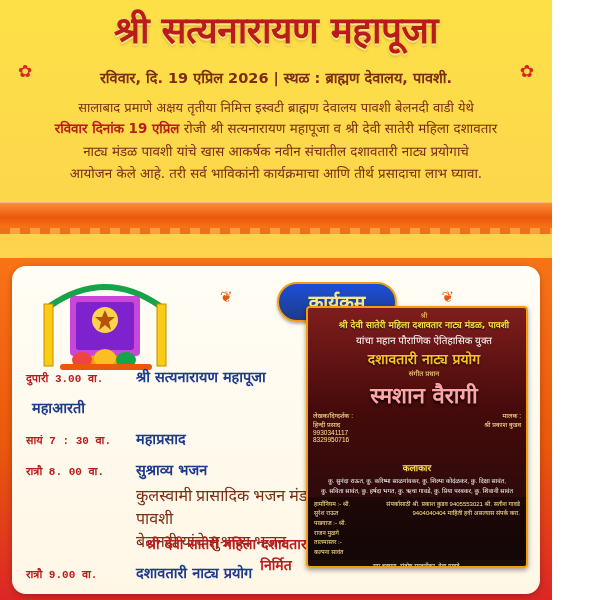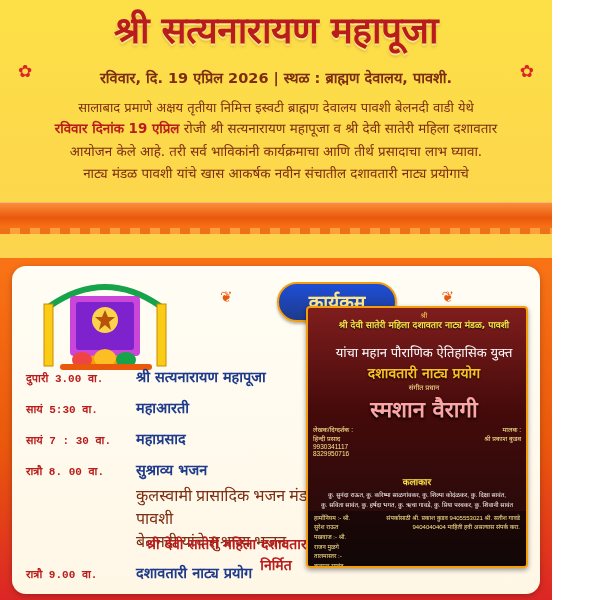--- a/index.html
+++ b/index.html
@@ -147,21 +147,21 @@
   .pp-top{
     text-align:center;color:#fde68a;padding:3px 4px 0 18px;
   }
   .pp-shri{font-size:7px;color:#fcd34d;}
   .pp-org{
     font-family:"DejaVu Sans", sans-serif;
     font-weight:bold;font-size:9px;color:#fde047;line-height:1.25;
     text-shadow:0 1px 1px #000;
   }
   .pp-line{
-    font-size:13px;color:#fff;margin-top:12px;
+    font-size:10px;color:#fff;margin-top:2px;
   }
   .pp-type{
     font-family:"DejaVu Sans", sans-serif;
     font-weight:bold;font-size:14px;color:#fbbf24;margin-top:2px;
     text-shadow:0 1px 2px #000;
   }
   .pp-name{
     font-family:"DejaVu Sans", sans-serif;
     font-weight:bold;font-size:22px;color:#fca5a5;margin-top:1px;
     text-shadow:0 2px 3px #000;
@@ -199,22 +199,22 @@
     <span class="floral left">✿</span>
     <span class="subline">रविवार, दि. 19 एप्रिल 2026 | स्थळ : ब्राह्मण देवालय, पावशी.</span>
     <span class="floral right">✿</span>
   </div>
 
   <div class="desc">
     <div class="l1">सालाबाद प्रमाणे अक्षय तृतीया निमित्त इस्वटी ब्राह्मण देवालय पावशी बेलनदी वाडी येथे</div>
     <div>
       <span class="red">रविवार दिनांक 19 एप्रिल</span><span> रोजी श्री सत्यनारायण महापूजा व श्री देवी सातेरी महिला दशावतार</span>
     </div>
+    <div>नाट्य मंडळ पावशी यांचे खास आकर्षक नवीन संचातील दशावतारी नाट्य प्रयोगाचे</div>
     <div>आयोजन केले आहे. तरी सर्व भाविकांनी  कार्यक्रमाचा आणि तीर्थ प्रसादाचा लाभ घ्यावा.</div>
-    <div>नाट्य मंडळ पावशी यांचे खास आकर्षक नवीन संचातील दशावतारी नाट्य प्रयोगाचे</div>
   </div>
 
   <div class="ornband"></div>
 
   <div class="lower">
     <div class="card">
 
       <svg class="kalash" viewBox="0 0 150 95">
         <path d="M20 30 Q75 -8 130 30" fill="none" stroke="#16a34a" stroke-width="6"></path>
         <rect x="14" y="28" width="9" height="62" fill="#facc15" stroke="#ca8a04"></rect>
@@ -235,21 +235,20 @@
         <span class="ribbon">कार्यक्रम</span>
         <span class="rib-orn r">❦</span>
       </div>
 
       <div class="schedule">
         <div class="row">
           <span class="time">दुपारी 3.00 वा.</span>
           <span class="ev">श्री सत्यनारायण महापूजा</span>
         </div>
         <div class="row">
-          <span class="time">सायं 5:30 वा.</span>
           <span class="ev">महाआरती</span>
         </div>
         <div class="row">
           <span class="time">सायं 7 : 30 वा.</span>
           <span class="ev">महाप्रसाद</span>
         </div>
         <div class="row">
           <span class="time">रात्रौ 8. 00 वा.</span>
           <span class="ev">सुश्राव्य भजन</span>
         </div>

